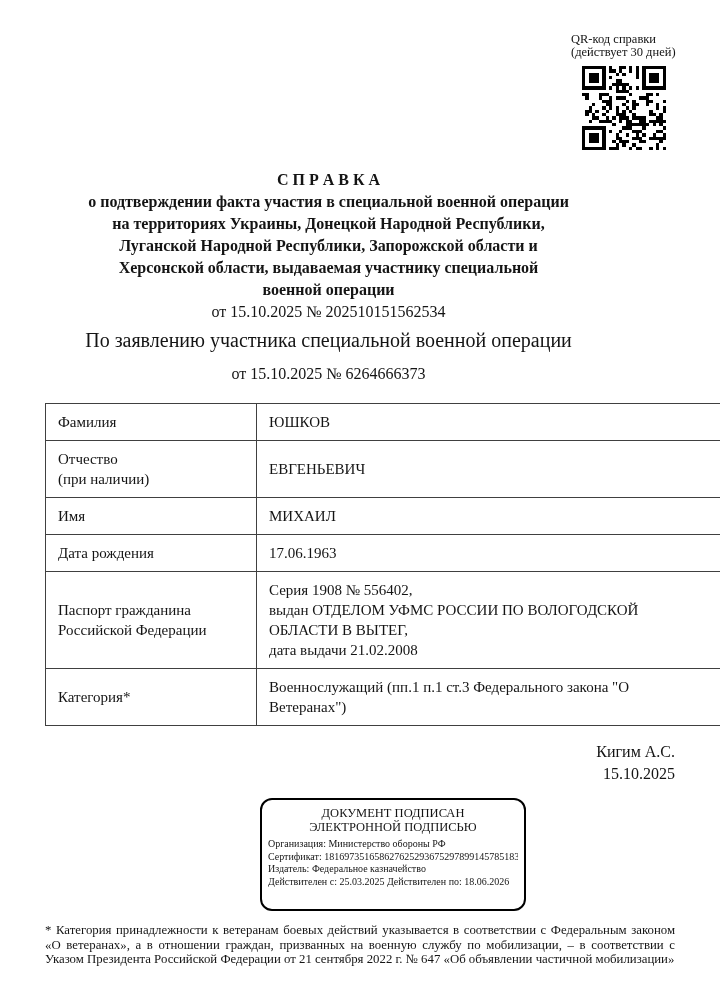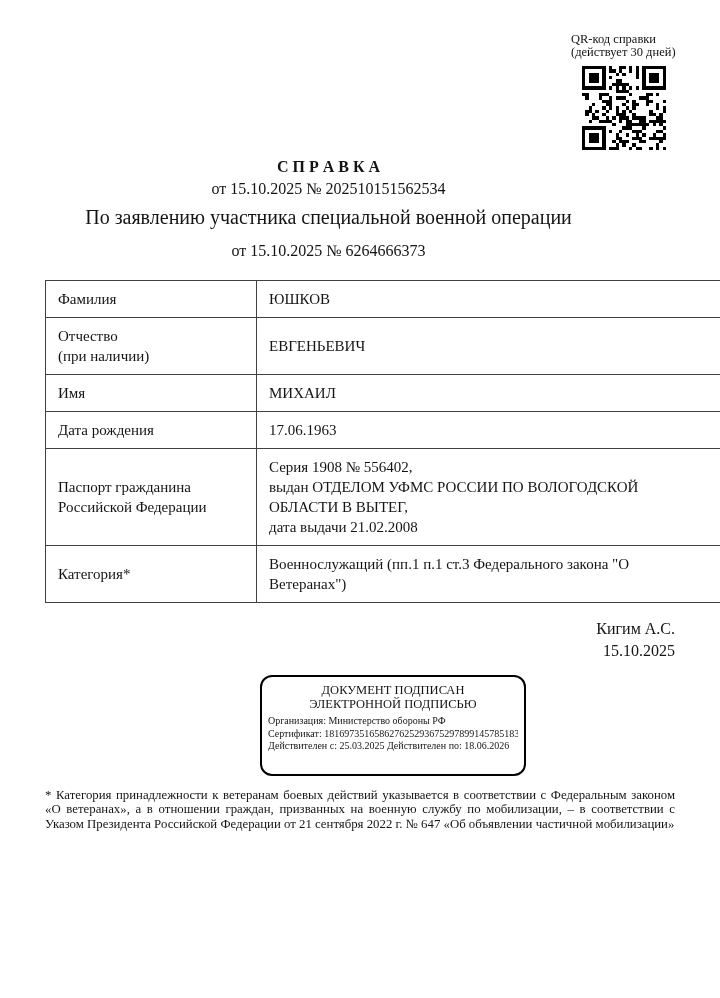--- a/index.html
+++ b/index.html
@@ -36,21 +36,21 @@
     width: 84px;
     height: 84px;
     margin: 7px auto 0 auto;
   }
   .qr-code svg { width: 84px; height: 84px; display: block; }
 
   
   .head-block {
     width: 567px;
     text-align: center;
-    margin-top: 6px;
+    margin-top: 19px;
   }
   .doc-title {
     font-weight: bold;
     font-size: 16px;
     line-height: 22px;
   }
   .doc-subtitle {
     font-weight: bold;
     font-size: 16px;
     line-height: 22px;
@@ -322,20 +322,25 @@
           <rect x="20" y="2" width="3" height="3"></rect>
           <rect x="0" y="18" width="7" height="7"></rect>
           <rect x="1" y="19" width="5" height="5" fill="#fff"></rect>
           <rect x="2" y="20" width="3" height="3"></rect>
         </svg>
       </div>
   </div>
 
   <div class="head-block">
     <div class="doc-title">С П Р А В К А</div>
+    <div class="doc-subtitle">о подтверждении факта участия в специальной военной операции
+на территориях Украины, Донецкой Народной Республики,
+Луганской Народной Республики, Запорожской области и
+Херсонской области, выдаваемая участнику специальной
+военной операции</div>
     <div class="head-number">от 15.10.2025 № 202510151562534</div>
     <div class="statement">По заявлению участника специальной военной операции</div>
     <div class="statement-number">от 15.10.2025 № 6264666373</div>
   </div>
 
   <table class="fields">
     <tbody>
       <tr>
         <td class="label-col">Фамилия</td>
         <td>ЮШКОВ</td>
@@ -373,19 +378,20 @@
     <div>Кигим А.С.</div>
     <div>15.10.2025</div>
   </div>
 
   <div class="stamp">
     <div class="stamp-title">ДОКУМЕНТ ПОДПИСАН</div>
     <div class="stamp-title">ЭЛЕКТРОННОЙ ПОДПИСЬЮ</div>
     <div class="stamp-details">
       <div>Организация: Министерство обороны РФ</div>
       <div>Сертификат: 181697351658627625293675297899145785183</div>
+      <div>Издатель: Федеральное казначейство</div>
       <div>Действителен с: 25.03.2025 Действителен по: 18.06.2026</div>
     </div>
   </div>
 
   <div class="footnote">* Категория принадлежности к ветеранам боевых действий указывается в соответствии с Федеральным законом «О ветеранах», а в отношении граждан, призванных на военную службу по мобилизации, – в соответствии с Указом Президента Российской Федерации от 21 сентября 2022 г. № 647 «Об объявлении частичной мобилизации»</div>
 
 </div>
 
 </body></html>

